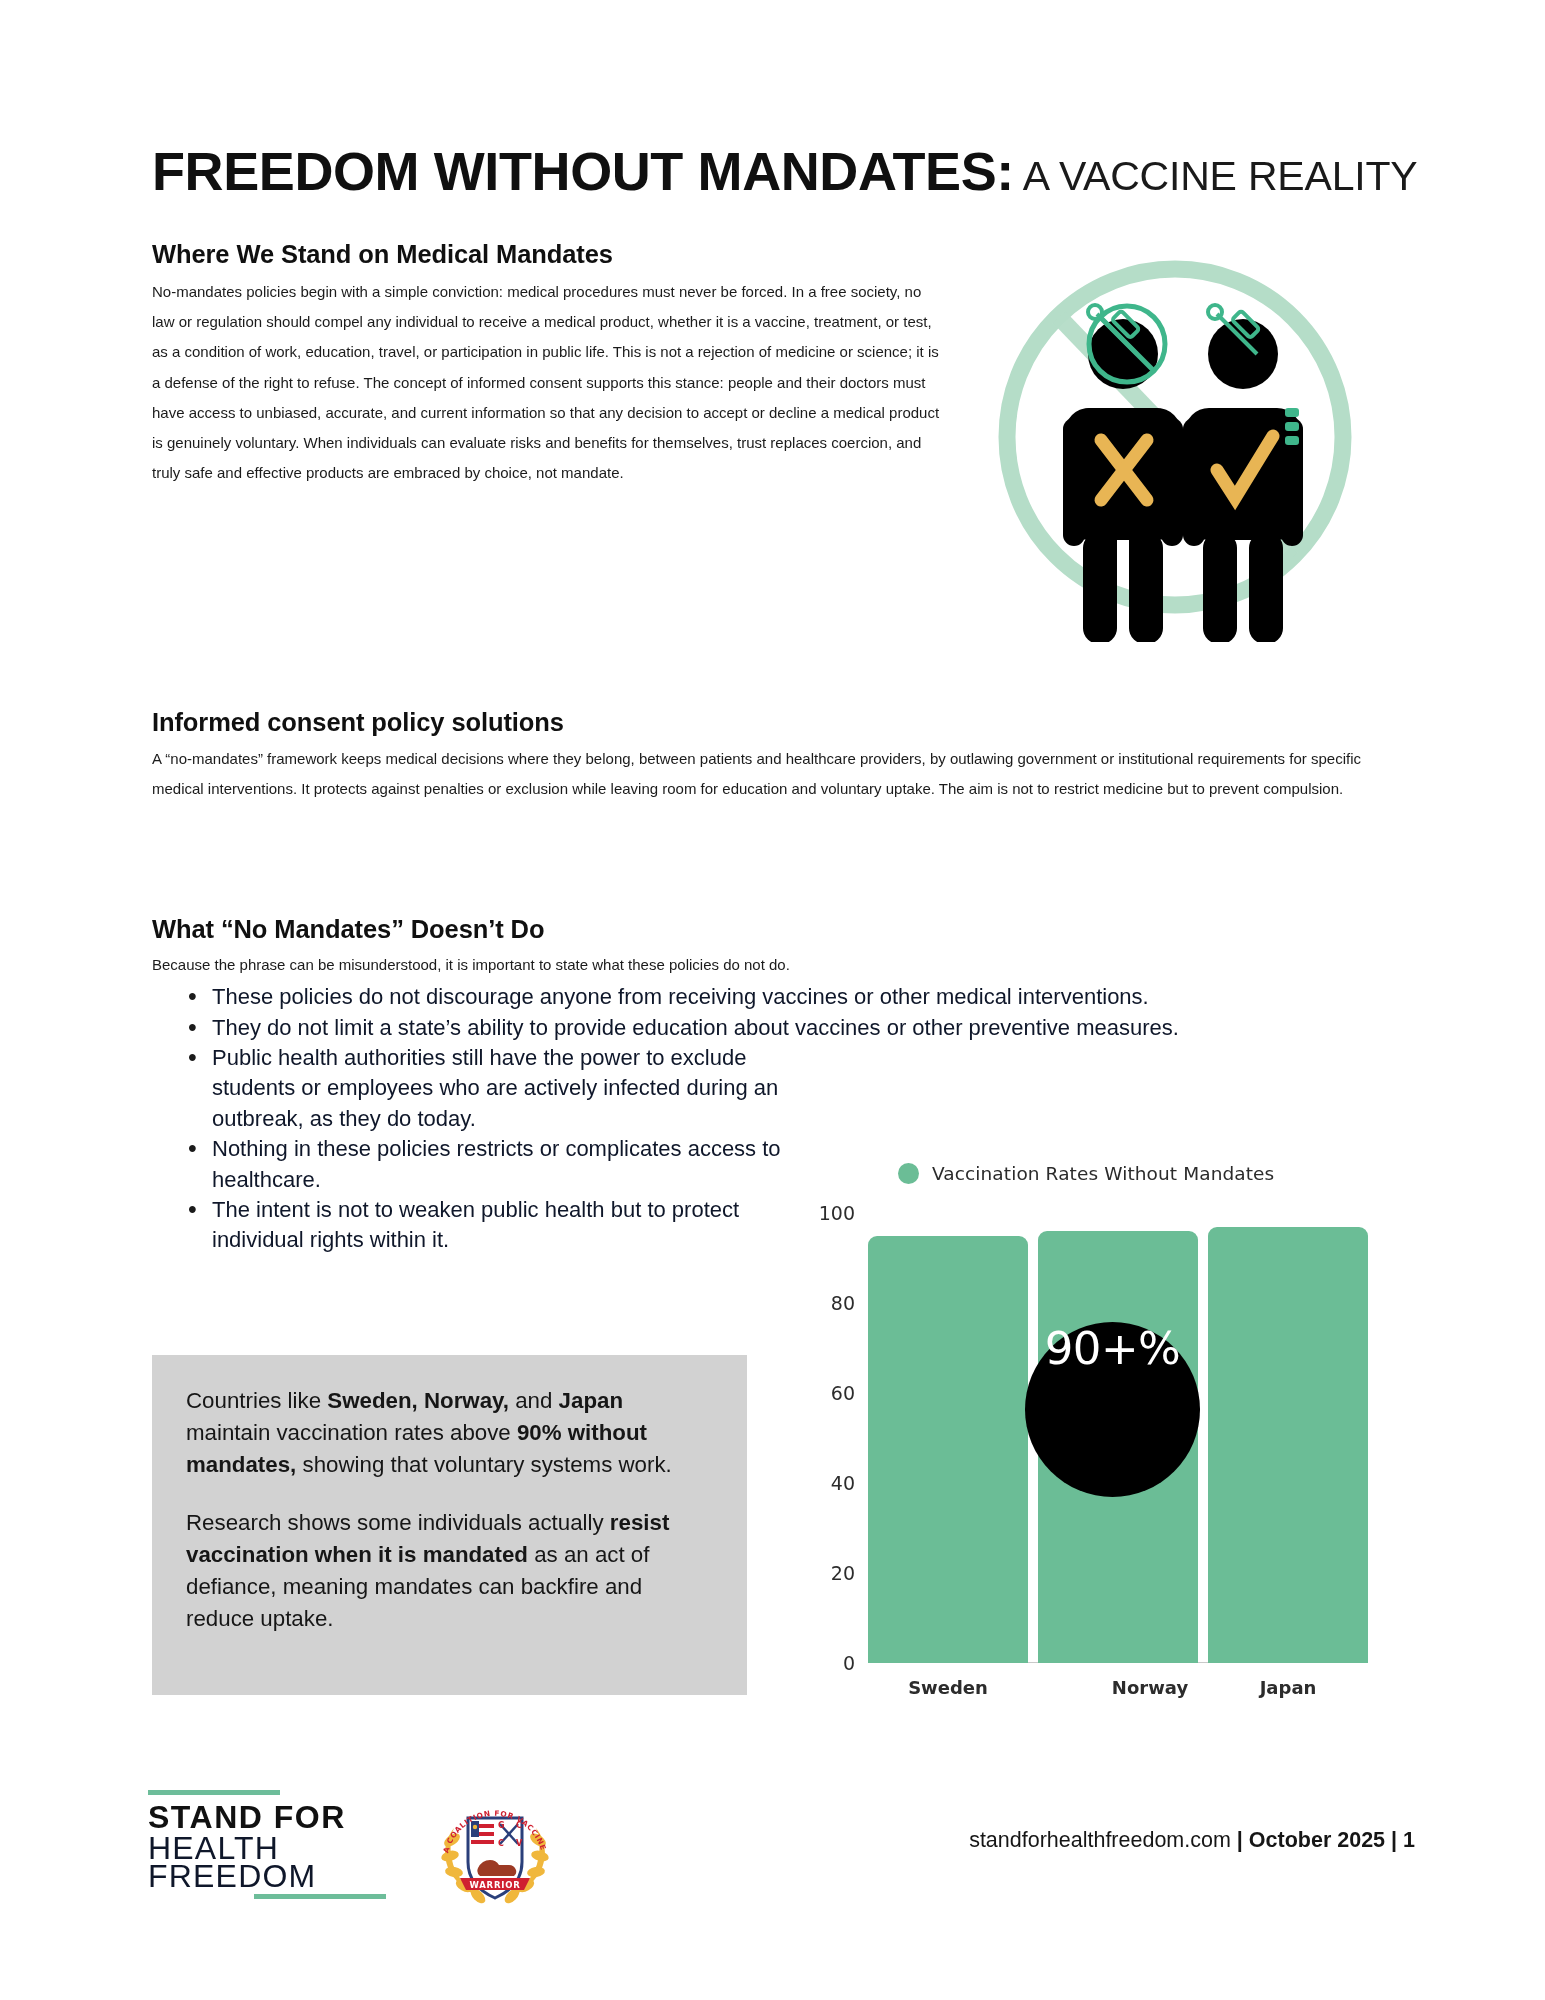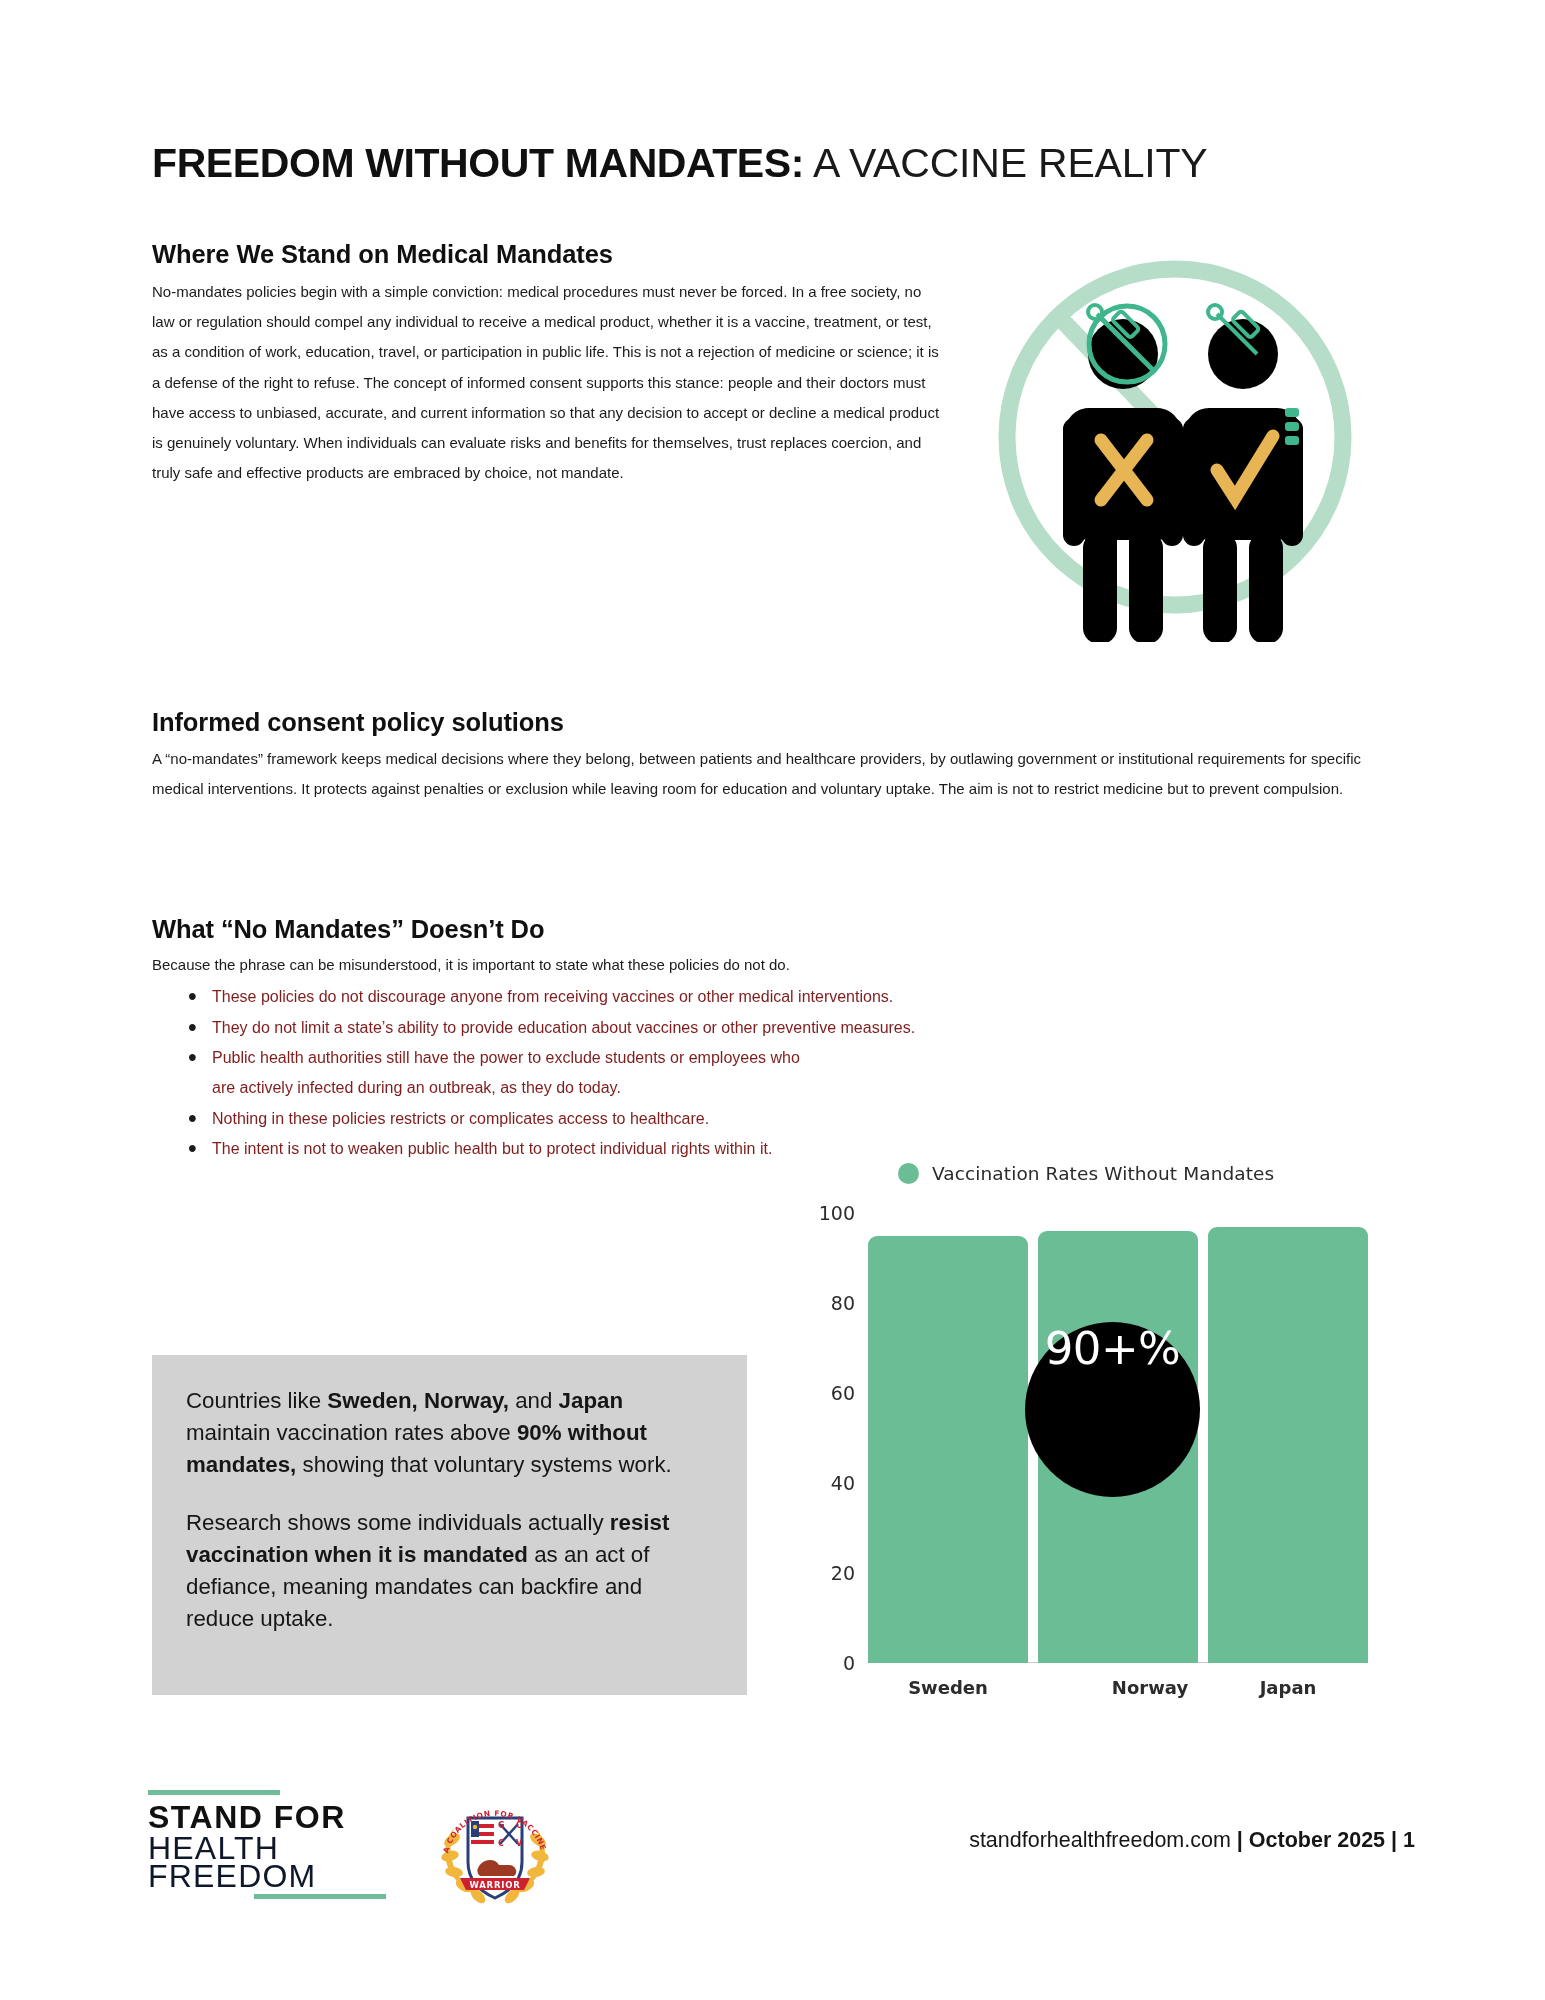--- a/index.html
+++ b/index.html
@@ -27,21 +27,21 @@
   .title-block {
     position: absolute;
     left: 152px;
     top: 140px;
     width: 1250px;
     white-space: nowrap;
   }
   .title-bold {
     font-family: "Liberation Sans", sans-serif;
     font-weight: bold;
-    font-size: 41px;
+    font-size: 54px;
     letter-spacing: -0.4px;
     color: #101010;
   }
   .title-light {
     font-family: "Liberation Sans", sans-serif;
     font-weight: 400;
     font-size: 41px;
     letter-spacing: -0.2px;
     color: #1a1a1a;
   }
@@ -92,23 +92,23 @@
   #sec3 .h2 { margin: 0 0 6px 0; }
   #sec3 .lead { margin: 0; }
   ul.bullets {
     margin: 2px 0 0 0;
     padding: 0 0 0 36px;
     list-style: none;
   }
   ul.bullets li {
     position: relative;
     font-family: "Liberation Sans", sans-serif;
-    font-size: 16px;
+    font-size: 22px;
     line-height: 30.4px;
-    color: #7f1d1d;
+    color: #0f172a;
     margin: 0 0 0 0;
     padding-left: 24px;
   }
   ul.bullets li::before {
     content: "\2022";
     position: absolute;
     left: 0;
     top: -1px;
     font-size: 25px;
     color: #1b1b1b;

